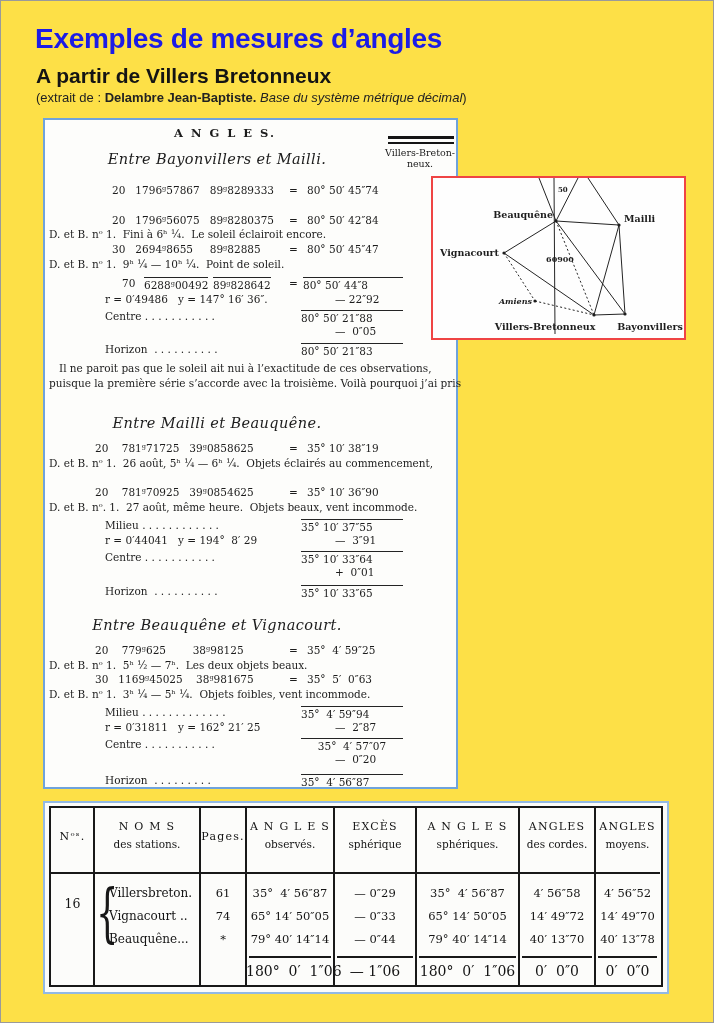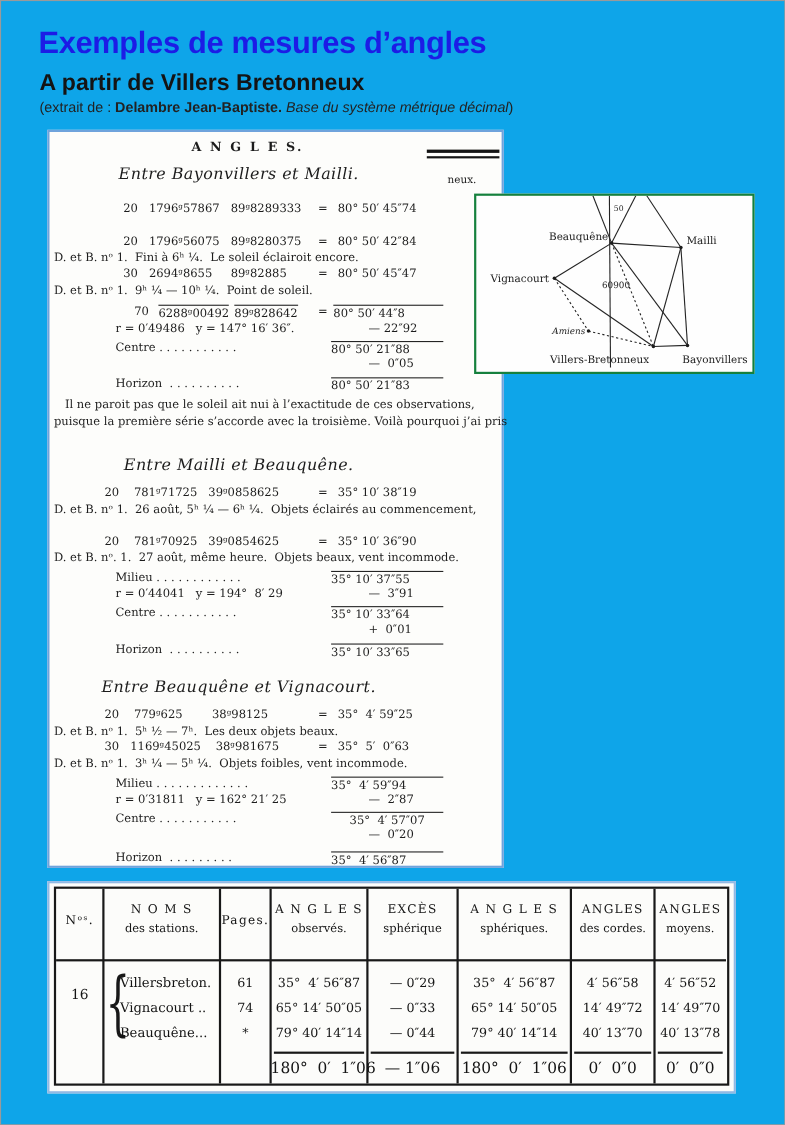--- a/index.html
+++ b/index.html
@@ -1,16 +1,16 @@
 <!DOCTYPE html>
 <html><head>
 <meta charset="utf-8">
 <style>
   html,body{margin:0;padding:0;background:#ffffff;}
-  .page{position:relative;width:714px;height:1023px;background:#0ea5e9;border:1px solid #9a9a9a;
+  .page{position:relative;width:714px;height:1023px;background:#fde047;border:1px solid #9a9a9a;
         box-sizing:border-box;font-family:"Liberation Sans",sans-serif;overflow:hidden;}
   .title{position:absolute;left:34px;top:22px;font-size:28px;font-weight:bold;letter-spacing:-0.3px;}
   .subtitle{position:absolute;left:35px;top:63px;font-size:21px;font-weight:bold;color:#141414;}
   .citation{position:absolute;left:35px;top:89px;font-size:13px;color:#222;}
   .citation .b{font-weight:bold;}
   .citation .i{font-style:italic;}
 
   
   .scanbox{position:absolute;left:42px;top:117px;width:415px;height:671px;background:#fdfdfb;
            border:2px solid #6fa3dc;box-sizing:border-box;z-index:1;}
@@ -19,21 +19,21 @@
   .sline{position:absolute;left:0;right:0;height:15px;white-space:pre;}
   .seg{position:absolute;top:0;}
   .seg.ttl{letter-spacing:2px;font-size:11.5px;font-weight:bold;text-align:center;}
   .seg.hd{font-style:italic;font-size:14.5px;letter-spacing:0.4px;text-align:center;}
   .seg.rl{border-top:1px solid #242424;padding-top:1px;}
   .seg.dbl{height:3px;border-top:3px solid #141414;border-bottom:2px solid #141414;}
   .seg.mn{text-align:center;font-size:9.5px;}
 
   
   .mapbox{position:absolute;left:430px;top:175px;width:255px;height:164px;background:#fefefe;
-          border:2px solid #15803d;box-sizing:border-box;z-index:3;}
+          border:2px solid #ef4444;box-sizing:border-box;z-index:3;font-weight:bold;}
   .mapbox svg{display:block;}
   .mapbox text{font-family:"DejaVu Serif",serif;fill:#1d1d1d;}
 
   
   .tablebox{position:absolute;left:42px;top:800px;width:626px;height:193px;background:#fcfcfa;
             border:2px solid #92b9e4;box-sizing:border-box;z-index:2;}
   .tframe{position:absolute;left:4px;top:3px;width:614px;height:181px;border:2.5px solid #181818;
           box-sizing:border-box;font-family:"DejaVu Serif",serif;color:#141414;}
   .tv{position:absolute;top:0;bottom:0;width:1.5px;background:#181818;}
   .th1{position:absolute;font-size:11px;letter-spacing:1.2px;text-align:center;font-weight:500;}
@@ -52,20 +52,21 @@
 
 <div class="page">
   <div class="title" style="color: rgb(28, 28, 230);">Exemples de mesures d’angles</div>
   <div class="subtitle">A partir de Villers Bretonneux</div>
   <div class="citation"><span>(extrait de : </span><span class="b">Delambre Jean-Baptiste.</span><span class="i"> Base du système métrique décimal</span><span>)</span></div>
 
   <div class="scanbox">
     <div id="scan-lines">
         <div class="sline" style="top: 4px;"><span class="seg ttl" style="left: 0px; width: 356px;">A N G L E S.</span></div>
         <div class="sline" style="top: 14px;"><span class="seg dbl" style="left: 341px; width: 66px;"></span></div>
+        <div class="sline" style="top: 25px;"><span class="seg mn" style="left: 330px; width: 86px;">Villers-Breton-</span></div>
         <div class="sline" style="top: 36px;"><span class="seg mn" style="left: 330px; width: 86px;">neux.</span></div>
         <div class="sline" style="top: 29px;"><span class="seg hd" style="left: 0px; width: 340px;">Entre Bayonvillers et Mailli.</span></div>
         <div class="sline" style="top: 62px;"><span class="seg" style="left: 65px;">20   1796ᵍ57867   89ᵍ8289333</span><span class="seg" style="left: 242px;">=</span><span class="seg" style="left: 260px;">80° 50′ 45″74</span></div>
         <div class="sline" style="top: 92px;"><span class="seg" style="left: 65px;">20   1796ᵍ56075   89ᵍ8280375</span><span class="seg" style="left: 242px;">=</span><span class="seg" style="left: 260px;">80° 50′ 42″84</span></div>
         <div class="sline" style="top: 106px;"><span class="seg" style="left: 2px;">D. et B. nᵒ 1.  Fini à 6ʰ ¼.  Le soleil éclairoit encore.</span></div>
         <div class="sline" style="top: 121px;"><span class="seg" style="left: 65px;">30   2694ᵍ8655     89ᵍ82885</span><span class="seg" style="left: 242px;">=</span><span class="seg" style="left: 260px;">80° 50′ 45″47</span></div>
         <div class="sline" style="top: 136px;"><span class="seg" style="left: 2px;">D. et B. nᵒ 1.  9ʰ ¼ — 10ʰ ¼.  Point de soleil.</span></div>
         <div class="sline" style="top: 155px;"><span class="seg" style="left: 75px;">70</span><span class="seg rl" style="left: 97px;">6288ᵍ00492</span><span class="seg rl" style="left: 166px;">89ᵍ828642</span><span class="seg" style="left: 242px;">=</span><span class="seg rl" style="left: 256px; width: 100px;">80° 50′ 44″8</span></div>
         <div class="sline" style="top: 171px;"><span class="seg" style="left: 58px;">r = 0′49486   y = 147° 16′ 36″.</span><span class="seg" style="left: 288px;">— 22″92</span></div>
         <div class="sline" style="top: 188px;"><span class="seg" style="left: 58px;">Centre . . . . . . . . . . .</span><span class="seg rl" style="left: 254px; width: 102px;">80° 50′ 21″88</span></div>

